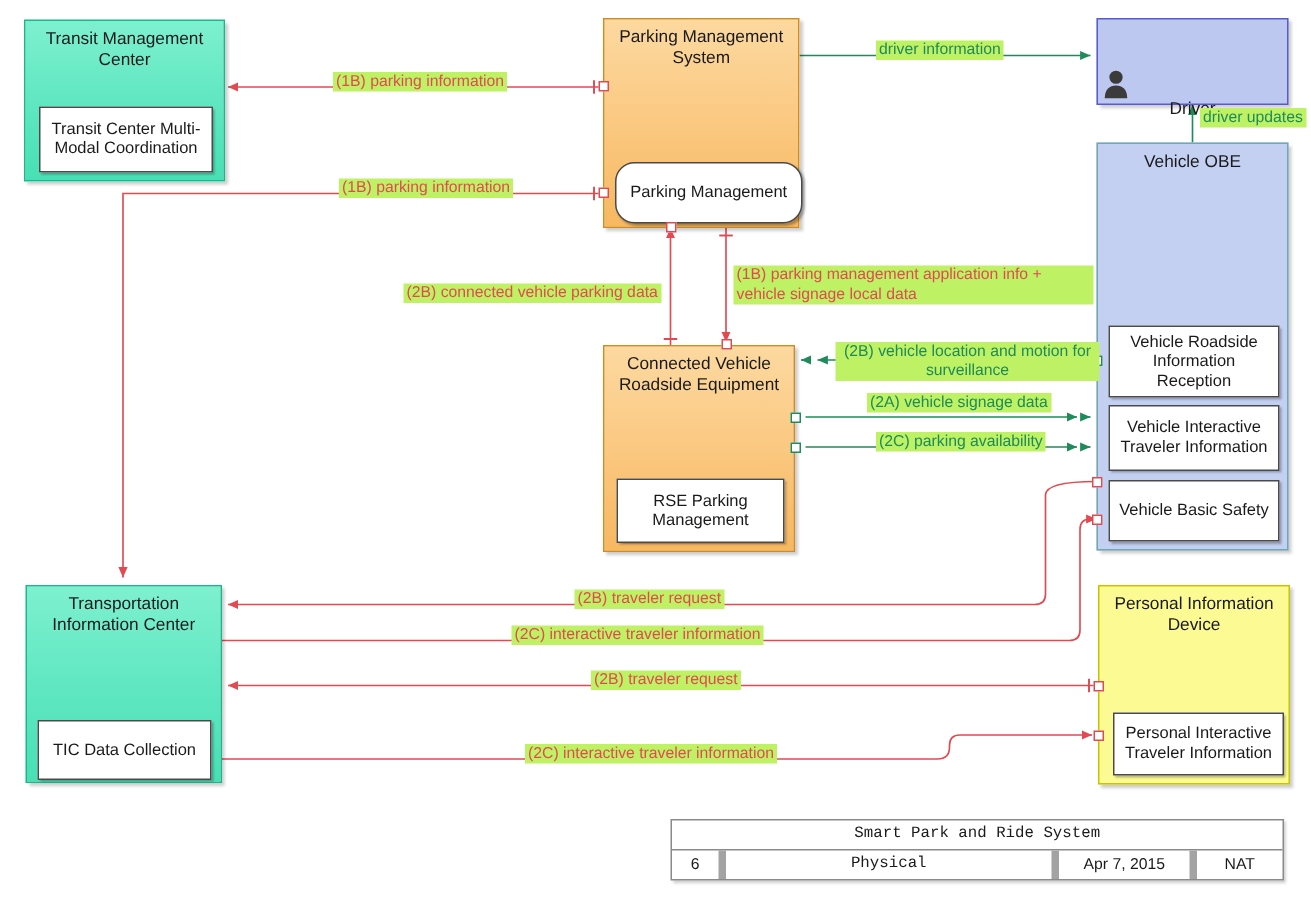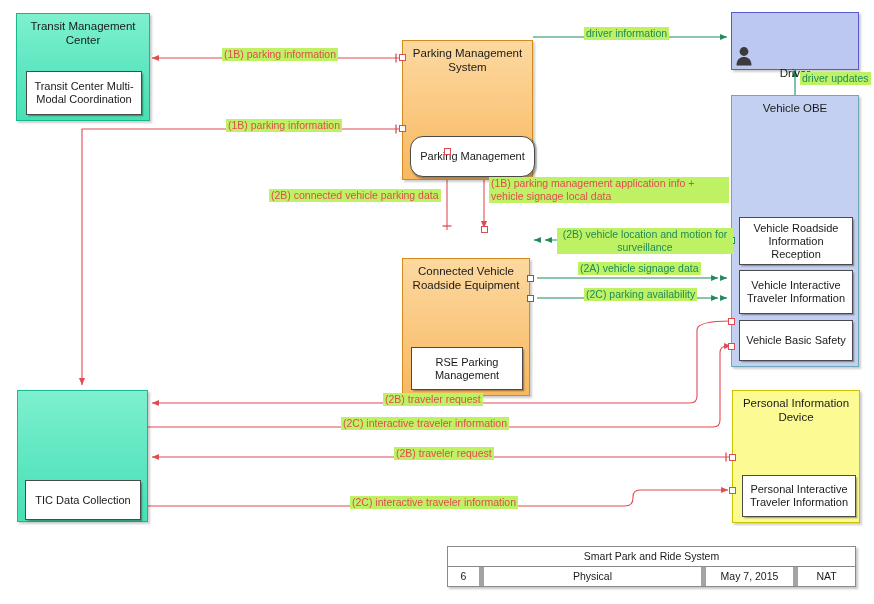--- a/index.html
+++ b/index.html
@@ -30,21 +30,20 @@
     color:#1a1a1a;
   }
   
   .teal{
     background:linear-gradient(180deg,#7ef0cf 0%,#63e8c3 45%,#47e0b4 100%);
     border-color:#17b98c;
   }
   .orange{
     background:linear-gradient(180deg,#fcd9a0 0%,#fbca84 45%,#f7b860 100%);
     border-color:#d38b1e;
-    margin-top:28px;
   }
   .blue-dark{
     background:#bcc8ef;
     border-color:#5a5ad0;
   }
   .blue-light{
     background:#c3d0f2;
     border-color:#6fa8b5;
   }
   .yellow{
@@ -115,21 +114,21 @@
   #titleblock .row+.row{border-top:1px solid #8a8a8a;}
   #titleblock .cell{
     box-sizing:border-box;
     padding:3px 2px;
     text-align:center;
     line-height:13px;
     overflow:hidden;
   }
   #titleblock .cell+.cell{border-left:5px solid #a3a3a3;}
   .tb-sheet{width:31px;}
-  .tb-name{flex:1;}
+  .tb-name{flex:1;font-family:Liberation Mono, monospace;}
   .tb-date{width:92px;}
   .tb-by{width:62px;}
 </style>
 </head>
 <body>
 
 <div id="canvas">
 
   <svg class="wires">
     <defs>
@@ -224,20 +223,21 @@
   </div>
 
   <div class="node orange" style="left:402px;top:230px;width:128px;height:138px;">
     <div class="title">Connected Vehicle Roadside Equipment</div>
     <div class="sub" style="left:8px;top:88px;width:112px;height:43px;">
       <span>RSE Parking Management</span>
     </div>
   </div>
 
   <div class="node teal" style="left:17px;top:390px;width:131px;height:132px;">
+    <div class="title">Transportation Information Center</div>
     <div class="sub" style="left:7px;top:89px;width:116px;height:40px;">
       <span>TIC Data Collection</span>
     </div>
   </div>
 
   <div class="node yellow" style="left:732px;top:390px;width:128px;height:133px;">
     <div class="title">Personal Information Device</div>
     <div class="sub" style="left:9px;top:84px;width:114px;height:42px;">
       <span>Personal Interactive Traveler Information</span>
     </div>
@@ -281,18 +281,18 @@
 
   <div class="lbl" style="left:350px;top:496px;">(2C) interactive traveler information</div>
 
   <div id="titleblock">
     <div class="row">
       <div class="cell tb-name">Smart Park and Ride System</div>
     </div>
     <div class="row">
       <div class="cell tb-sheet">6</div>
       <div class="cell tb-name">Physical</div>
-      <div class="cell tb-date">May 7, 2015</div>
+      <div class="cell tb-date">Apr 7, 2015</div>
       <div class="cell tb-by">NAT</div>
     </div>
   </div>
 
 </div>
 
 </body></html>

